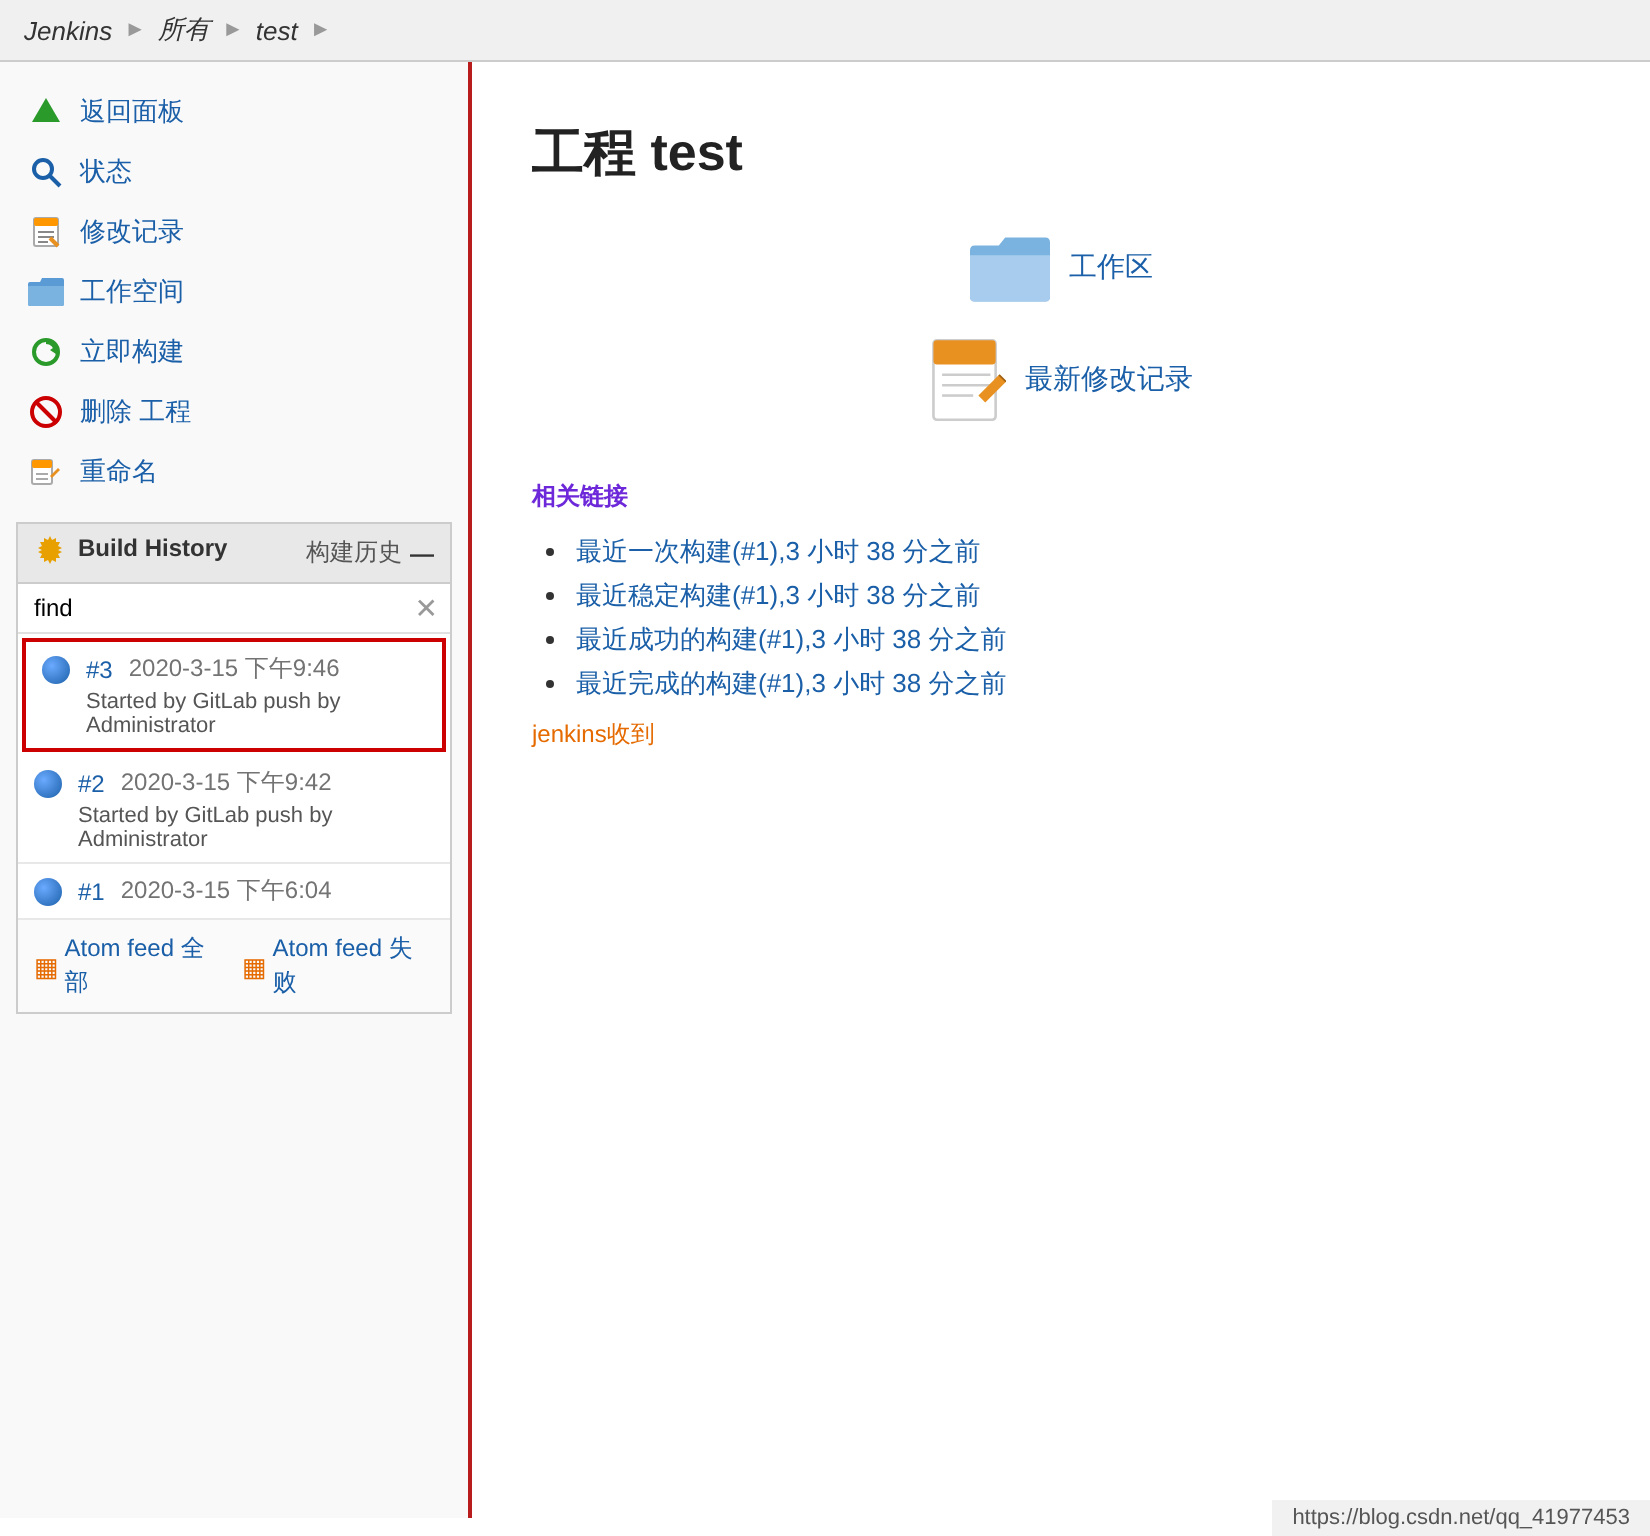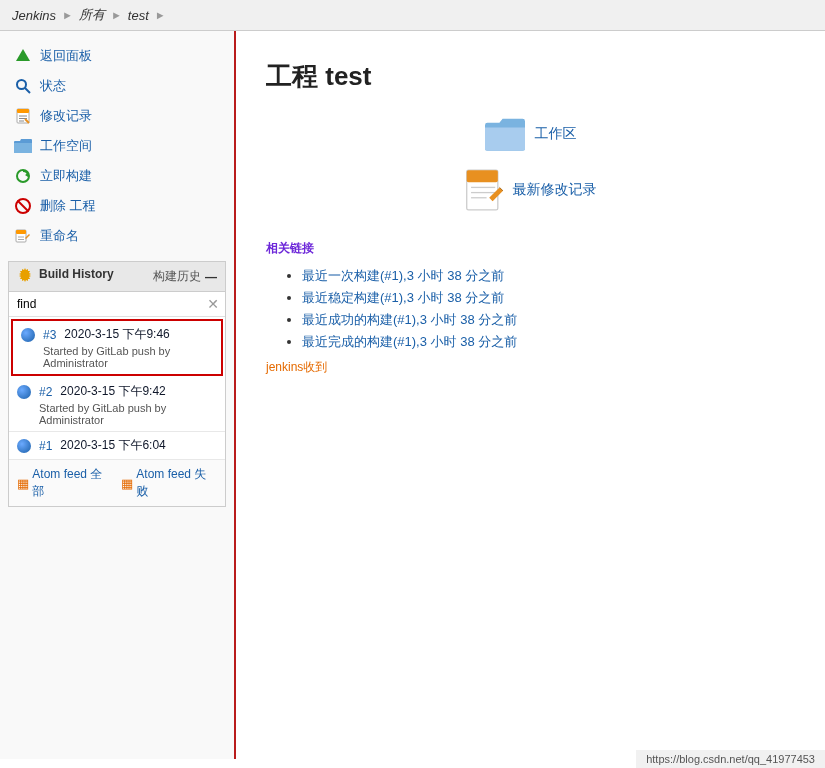--- a/index.html
+++ b/index.html
@@ -128,21 +128,21 @@
       align-items: center;
       gap: 8px;
     }
     .build-number {
       color: #1a5fa8;
       text-decoration: none;
       font-size: 12px;
     }
     .build-date {
       font-size: 12px;
-      color: #0f172a;
+      color: #737373;
     }
     .build-desc {
       font-size: 11px;
       color: #555;
       margin-top: 2px;
       padding-left: 22px;
     }
 
     .build-footer {
       padding: 6px 8px;
@@ -214,21 +214,20 @@
       font-weight: bold;
       color: #6d28d9;
       margin-bottom: 10px;
     }
     .related-links ul {
       list-style: disc;
       padding-left: 22px;
     }
     .related-links ul li {
       margin-bottom: 4px;
-      margin-left: 14px;
     }
     .related-links ul li a {
       color: #1a5fa8;
       text-decoration: none;
       font-size: 13px;
     }
 
     .jenkins-note {
       color: #e56a00;
       font-size: 12px;

